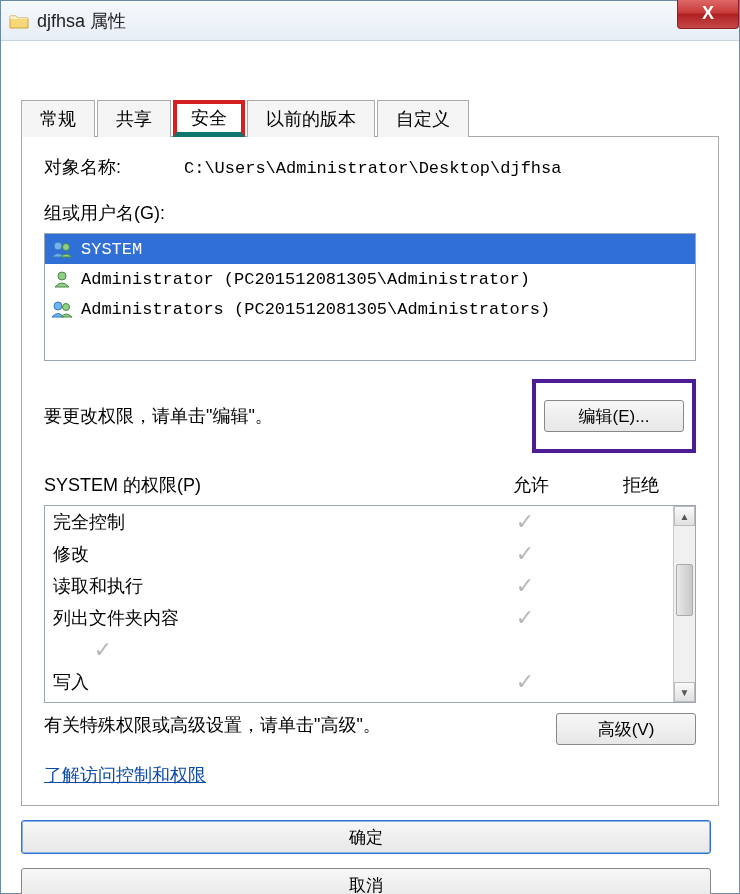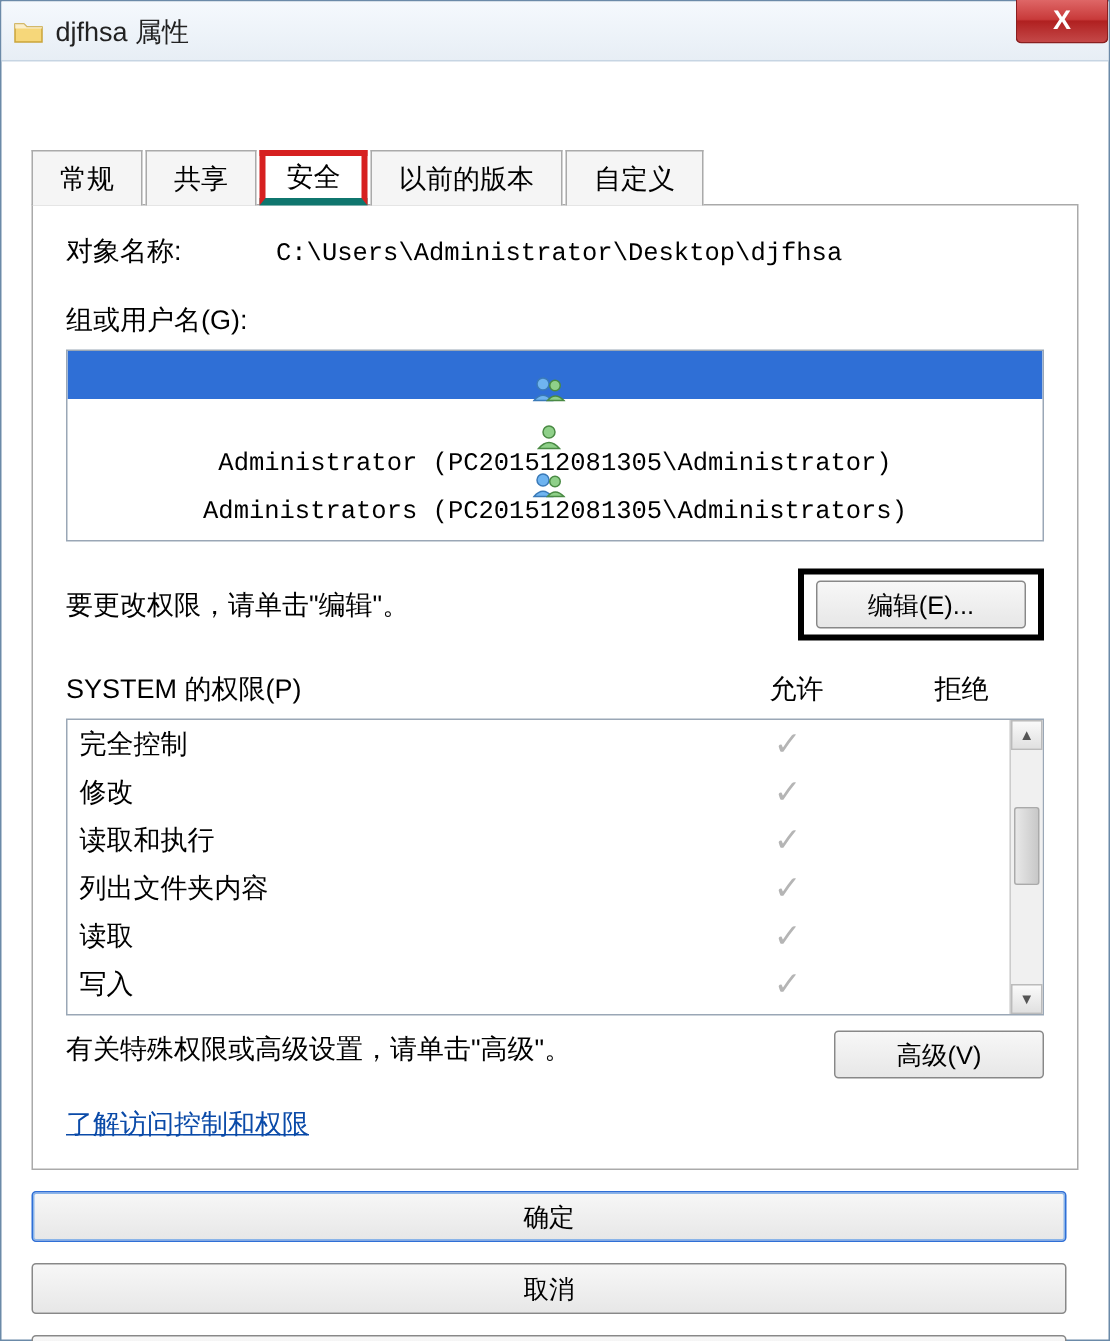--- a/index.html
+++ b/index.html
@@ -103,25 +103,24 @@
     border: 1px solid #9aa7b6;
     height: 128px;
     background: #fff;
     overflow: hidden;
     margin-bottom: 18px;
   }
   .list-item {
     display: flex;
     align-items: center;
     height: 30px;
-    padding: 16px 6px;
+    padding: 4px 6px;
     font-family: "Consolas","Courier New",monospace;
     font-size: 17px;
     cursor: pointer;
-    flex-direction: column;
   }
   .list-item.selected {
     background: #2f6fd6;
     color: #fff;
   }
   .usr-icon {
     width: 22px;
     height: 18px;
     margin-right: 8px;
     flex-shrink: 0;
@@ -141,22 +140,22 @@
     background: linear-gradient(to bottom,#f7f7f7,#e7e7e7);
     border: 1px solid #888;
     border-radius: 3px;
     font-size: 17px;
     cursor: pointer;
     display: inline-flex;
     align-items: center;
     justify-content: center;
   }
   .edit-btn-wrap {
-    border: 4px solid #000000;
-    padding: 4px 8px;
+    border: 4px solid #4c1d95;
+    padding: 17px 8px;
   }
   .perm-head {
     display: flex;
     font-size: 18px;
     margin-bottom: 8px;
   }
   .perm-head .col-name { flex: 1; }
   .perm-head .col-allow { width: 110px; text-align: center; }
   .perm-head .col-deny { width: 110px; text-align: center; }
   .perm-box {
@@ -334,21 +333,20 @@
             <span class="p-name">读取和执行</span>
             <span class="p-allow checkmark"></span>
             <span class="p-deny"></span>
           </div>
           <div class="perm-row">
             <span class="p-name">列出文件夹内容</span>
             <span class="p-allow checkmark"></span>
             <span class="p-deny"></span>
           </div>
           <div class="perm-row">
-            <span class="p-name">读取</span>
             <span class="p-allow checkmark"></span>
             <span class="p-deny"></span>
           </div>
           <div class="perm-row">
             <span class="p-name">写入</span>
             <span class="p-allow checkmark"></span>
             <span class="p-deny"></span>
           </div>
         </div>
         <div class="scrollbar">

